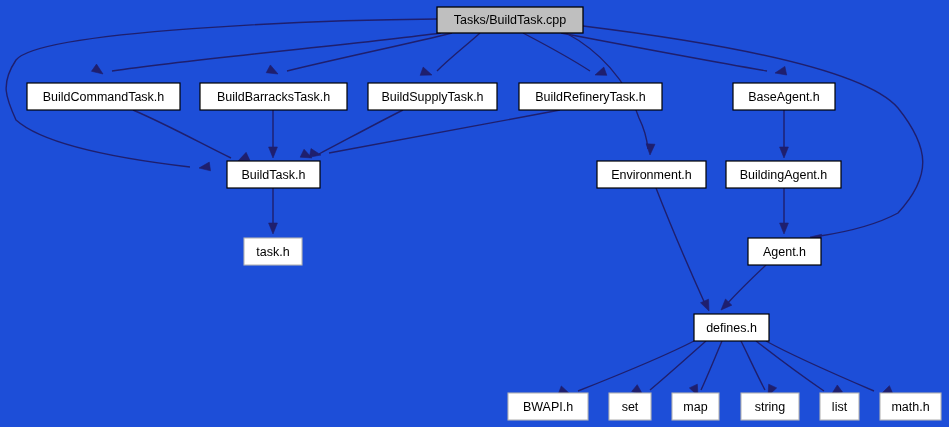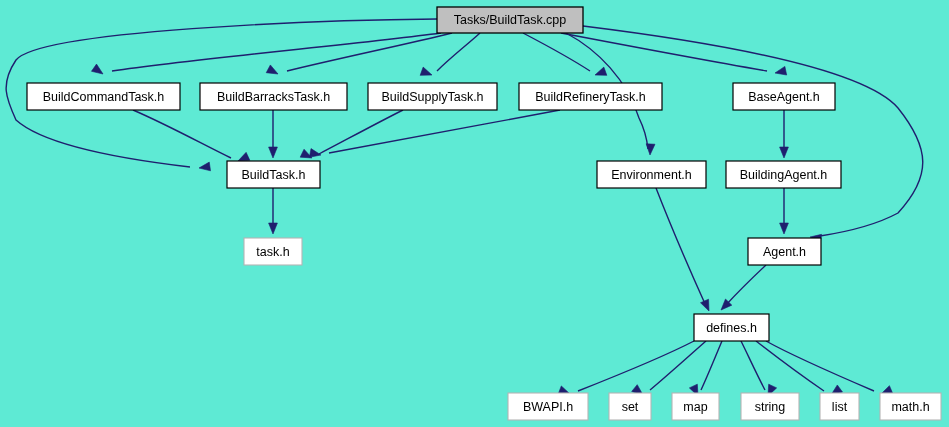--- a/index.html
+++ b/index.html
@@ -10,21 +10,21 @@
   body {
     width: 949px;
     height: 427px;
     font-family: "Liberation Sans", sans-serif;
     overflow: hidden;
   }
   #graph-root {
     position: relative;
     width: 949px;
     height: 427px;
-    background: #5eead4;
+    background: #1d4ed8;
   }
   svg#dep-graph {
     display: block;
     width: 949px;
     height: 427px;
   }
   .edge-path {
     fill: none;
     stroke: #1f1f6e;
     stroke-width: 1.4px;

